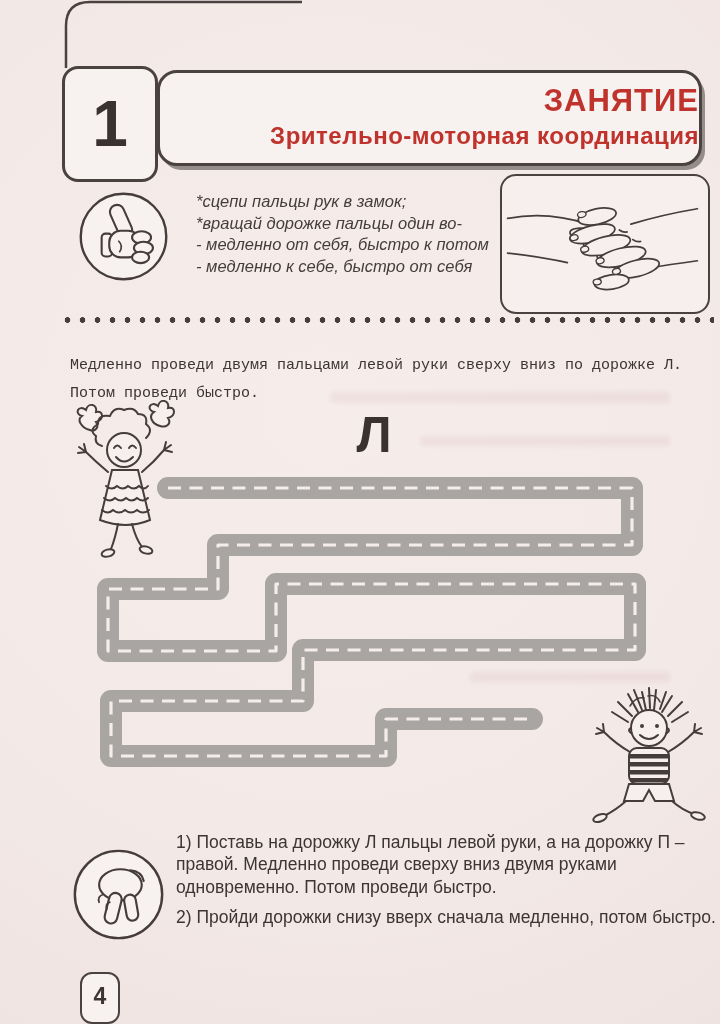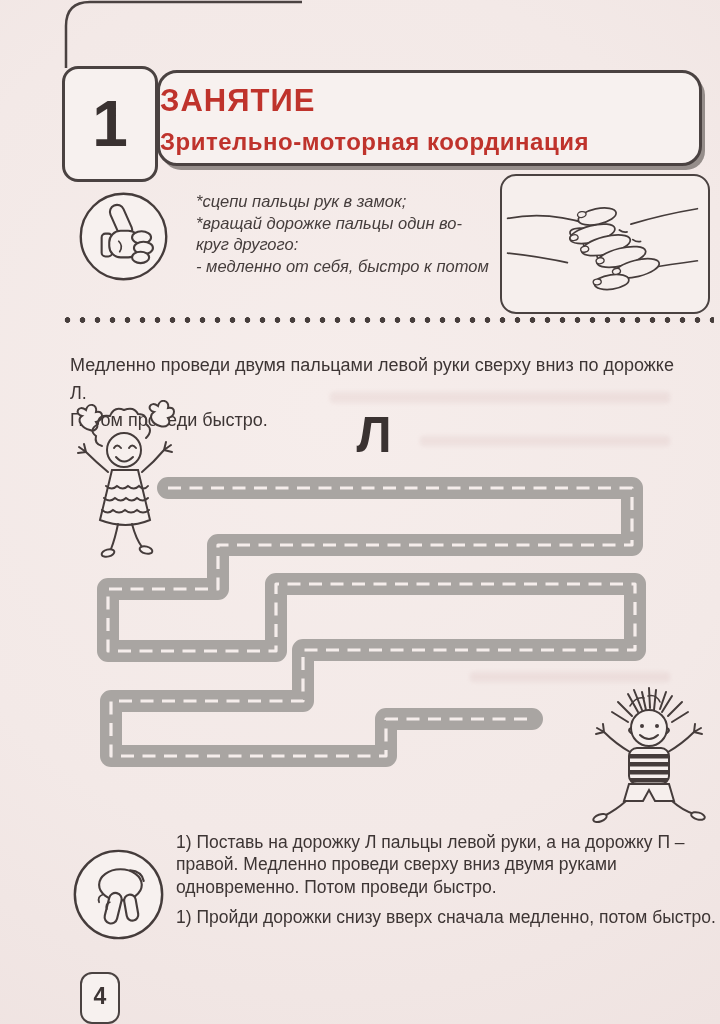--- a/index.html
+++ b/index.html
@@ -17,38 +17,38 @@
     left:62px; top:66px; width:90px; height:110px;
     background:#f7f1ef; border:3px solid #4a4241; border-radius:16px;
     display:flex; align-items:center; justify-content:center;
     font-size:64px; font-weight:bold; color:#3a3231;
   }
   
   #title-box{
     left:157px; top:70px; width:545px; height:96px;
     background:#f7f1ef; border:3px solid #4a4241; border-radius:20px;
     box-shadow:4px 5px 0 -1px #958d8a;
-    text-align:left; box-sizing:border-box; padding-top:11px;
+    text-align:right; box-sizing:border-box; padding-top:11px;
   }
   #title-box .title{font-size:31px; font-weight:bold; letter-spacing:1px; line-height:34px;}
-  #title-box .subtitle{font-size:24px; font-weight:bold; letter-spacing:.5px; line-height:30px; margin-top:9px;}
+  #title-box .subtitle{font-size:24px; font-weight:bold; letter-spacing:.5px; line-height:30px; margin-top:3px;}
   
   #warmup-icon{left:76px; top:189px; width:95px; height:95px;}
   #warmup-text{left:196px; top:191px; width:312px; font-size:16.5px; line-height:21.6px; color:#453d3c;font-style:italic;}
   #hands-box{left:500px; top:174px; width:206px; height:136px;
     background:#f6efed; border:2.5px solid #4a4241; border-radius:16px;}
   #hands-box svg{position:absolute; left:0; top:0;}
   
   #dots{
     left:60px; top:316px; width:654px; height:8px;
     background-image:radial-gradient(circle, #473e3c 2.6px, rgba(0,0,0,0) 3.1px);
     background-size:15px 8px; background-repeat:repeat-x; background-position:0 50%;
   }
   
-  #task-text{left:70px; top:352px; width:624px; font-size:18px; line-height:27.5px; color:#3d3534;}
+  #task-text{left:70px; top:352px; width:624px; font-size:15px; line-height:27.5px; color:#3d3534;font-family:Liberation Mono, monospace;}
   
   #track-letter{left:336px; top:406px; width:76px; text-align:center;
     font-size:50px; font-weight:bold; color:#3a3231;}
   
   #track-svg{left:0; top:0; width:720px; height:1024px; pointer-events:none;}
   
   #girl{left:56px; top:400px; width:140px; height:178px;}
   #boy{left:576px; top:684px; width:142px; height:148px;}
   
   #steps-icon{left:70px; top:846px; width:97px; height:97px;}
@@ -95,22 +95,22 @@
       <ellipse cx="69" cy="51" rx="10" ry="6.5"></ellipse>
       <ellipse cx="71" cy="62" rx="10" ry="6.5"></ellipse>
       <ellipse cx="68" cy="72" rx="9" ry="6"></ellipse>
       <path d="M45,55 q5,5 1,11" fill="none" stroke-width="1.8"></path>
     </g>
   </svg>
 
   <div id="warmup-text" class="abs">
     <div>*сцепи пальцы рук в замок;</div>
     <div>*вращай дорожке пальцы один во-</div>
-    <div>круг другого:</div>
     <div>- медленно от себя, быстро к потом</div>
+    <div>- медленно к себе, быстро от себя</div>
   </div>
 
   <div id="hands-box" class="abs">
     <svg width="201" height="131" viewBox="0 0 205 136">
       <g stroke="#453c3b" stroke-width="1.8" fill="none" stroke-linecap="round">
         <path d="M4,44 Q45,36 88,50"></path>
         <path d="M4,80 Q40,84 66,90"></path>
         <path d="M201,34 Q165,40 132,50"></path>
         <path d="M201,88 Q172,92 148,96"></path>
         <path d="M120,56 q4,3 8,2 M134,66 q4,3 8,2"></path>
@@ -215,20 +215,20 @@
       <ellipse cx="52" cy="40" rx="22" ry="16"></ellipse>
       <path d="M62,25 q12,1 14,11" fill="none"></path>
       <rect x="38" y="48" width="13" height="32" rx="6.5" transform="rotate(14 44 64)"></rect>
       <rect x="57" y="50" width="12" height="27" rx="6" transform="rotate(-10 63 63)"></rect>
       <path d="M34,50 q-6,2 -4,8 M41,58 q-5,2 -3,7" fill="none" stroke-width="1.8"></path>
     </g>
   </svg>
 
   <div id="steps-text" class="abs">
     <div class="step">1) Поставь на дорожку Л пальцы левой руки, а на дорожку П – правой. Медленно проведи сверху вниз двумя руками одновременно.  Потом проведи быстро.</div>
-    <div class="step">1) Пройди дорожки снизу вверх сначала медленно, потом быстро.</div>
+    <div class="step">2) Пройди дорожки снизу вверх сначала медленно, потом быстро.</div>
   </div>
 
   <div id="page-number-box" class="abs">
     <span>4</span>
   </div>
 
 </div>
 
 </body></html>

